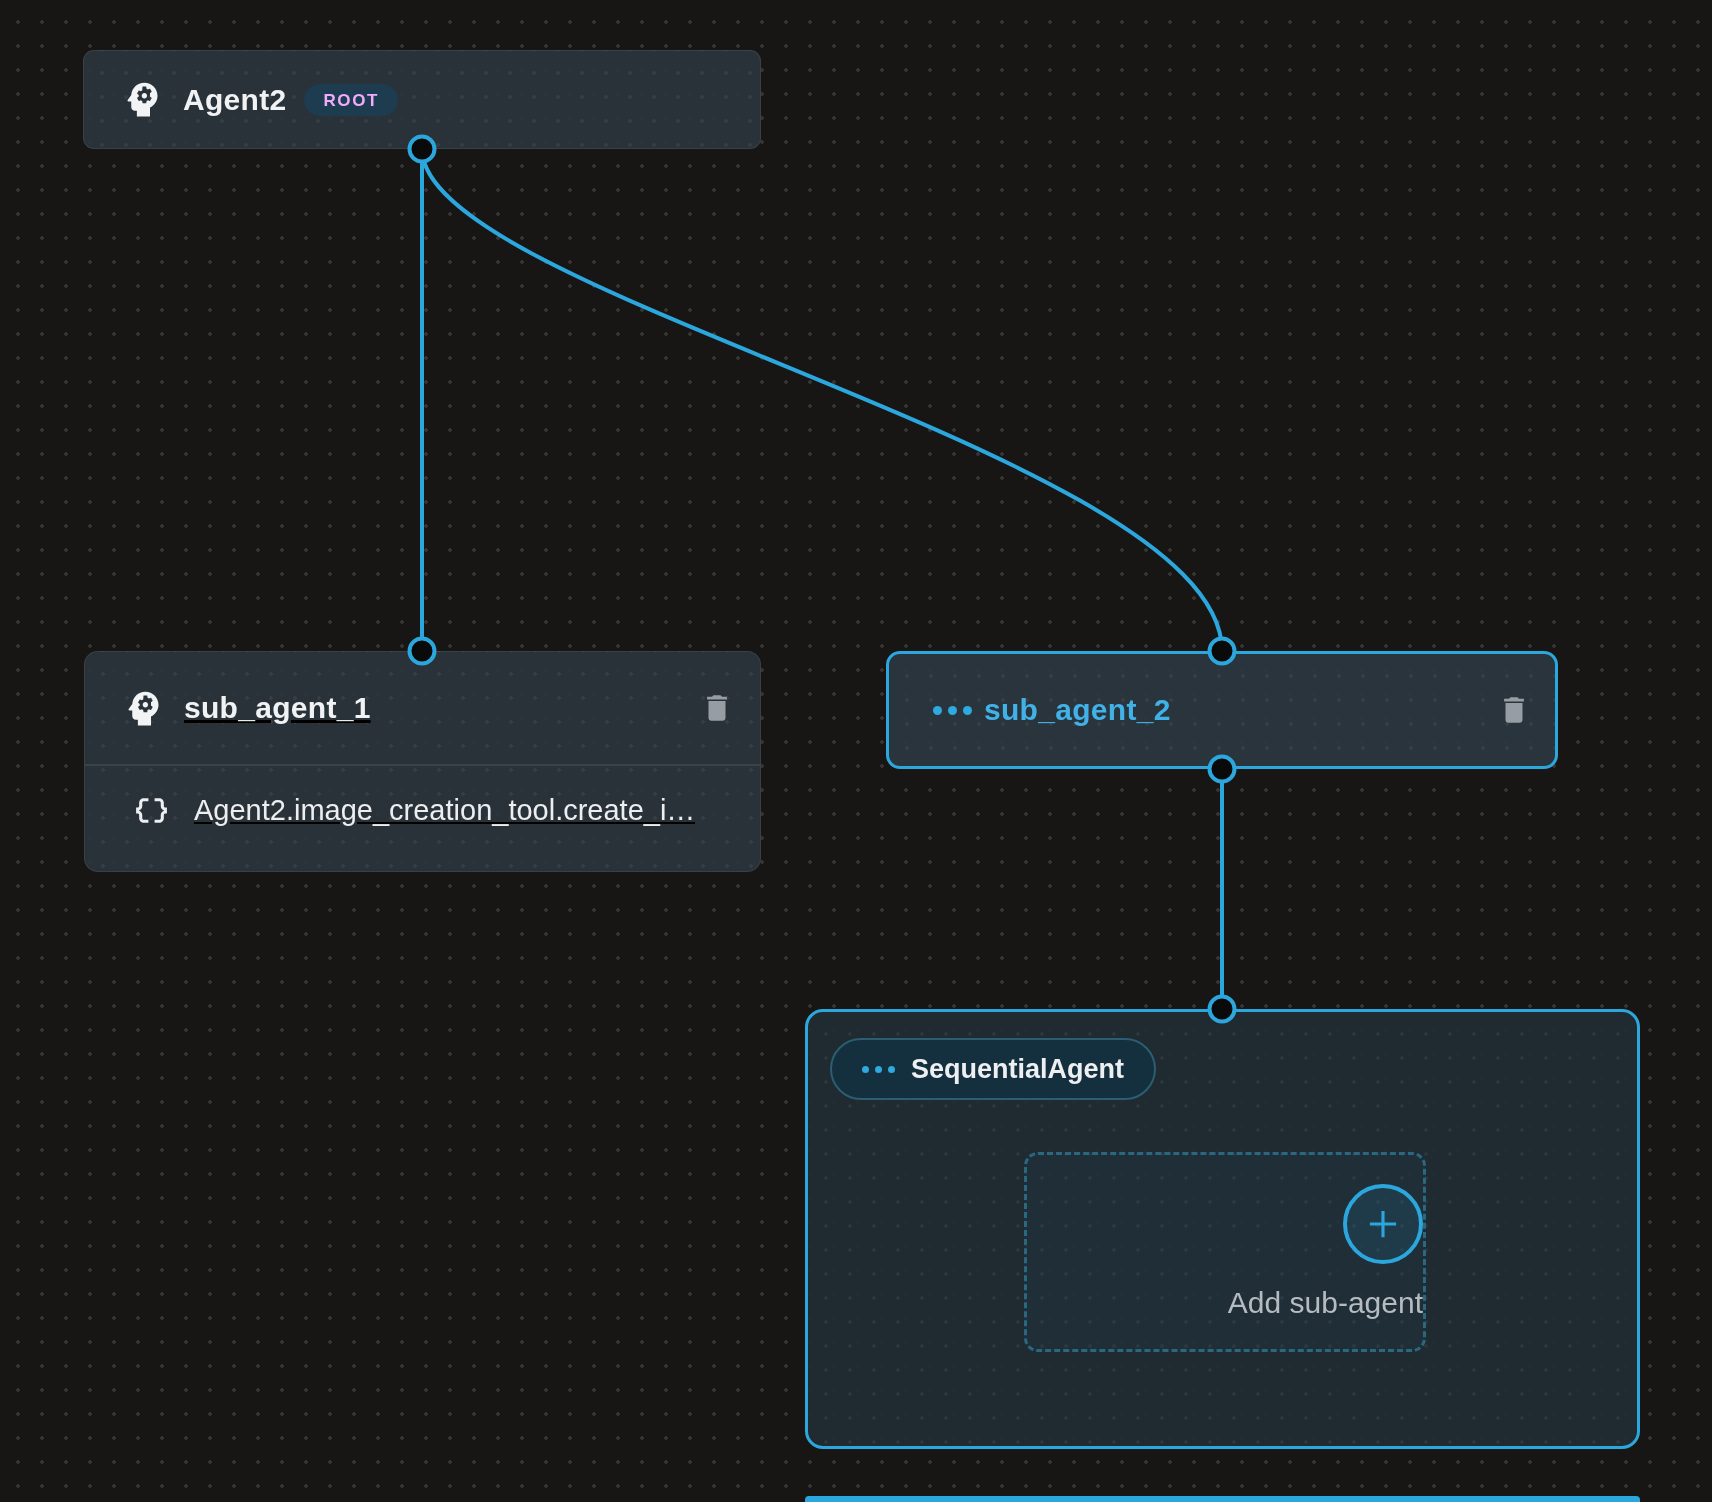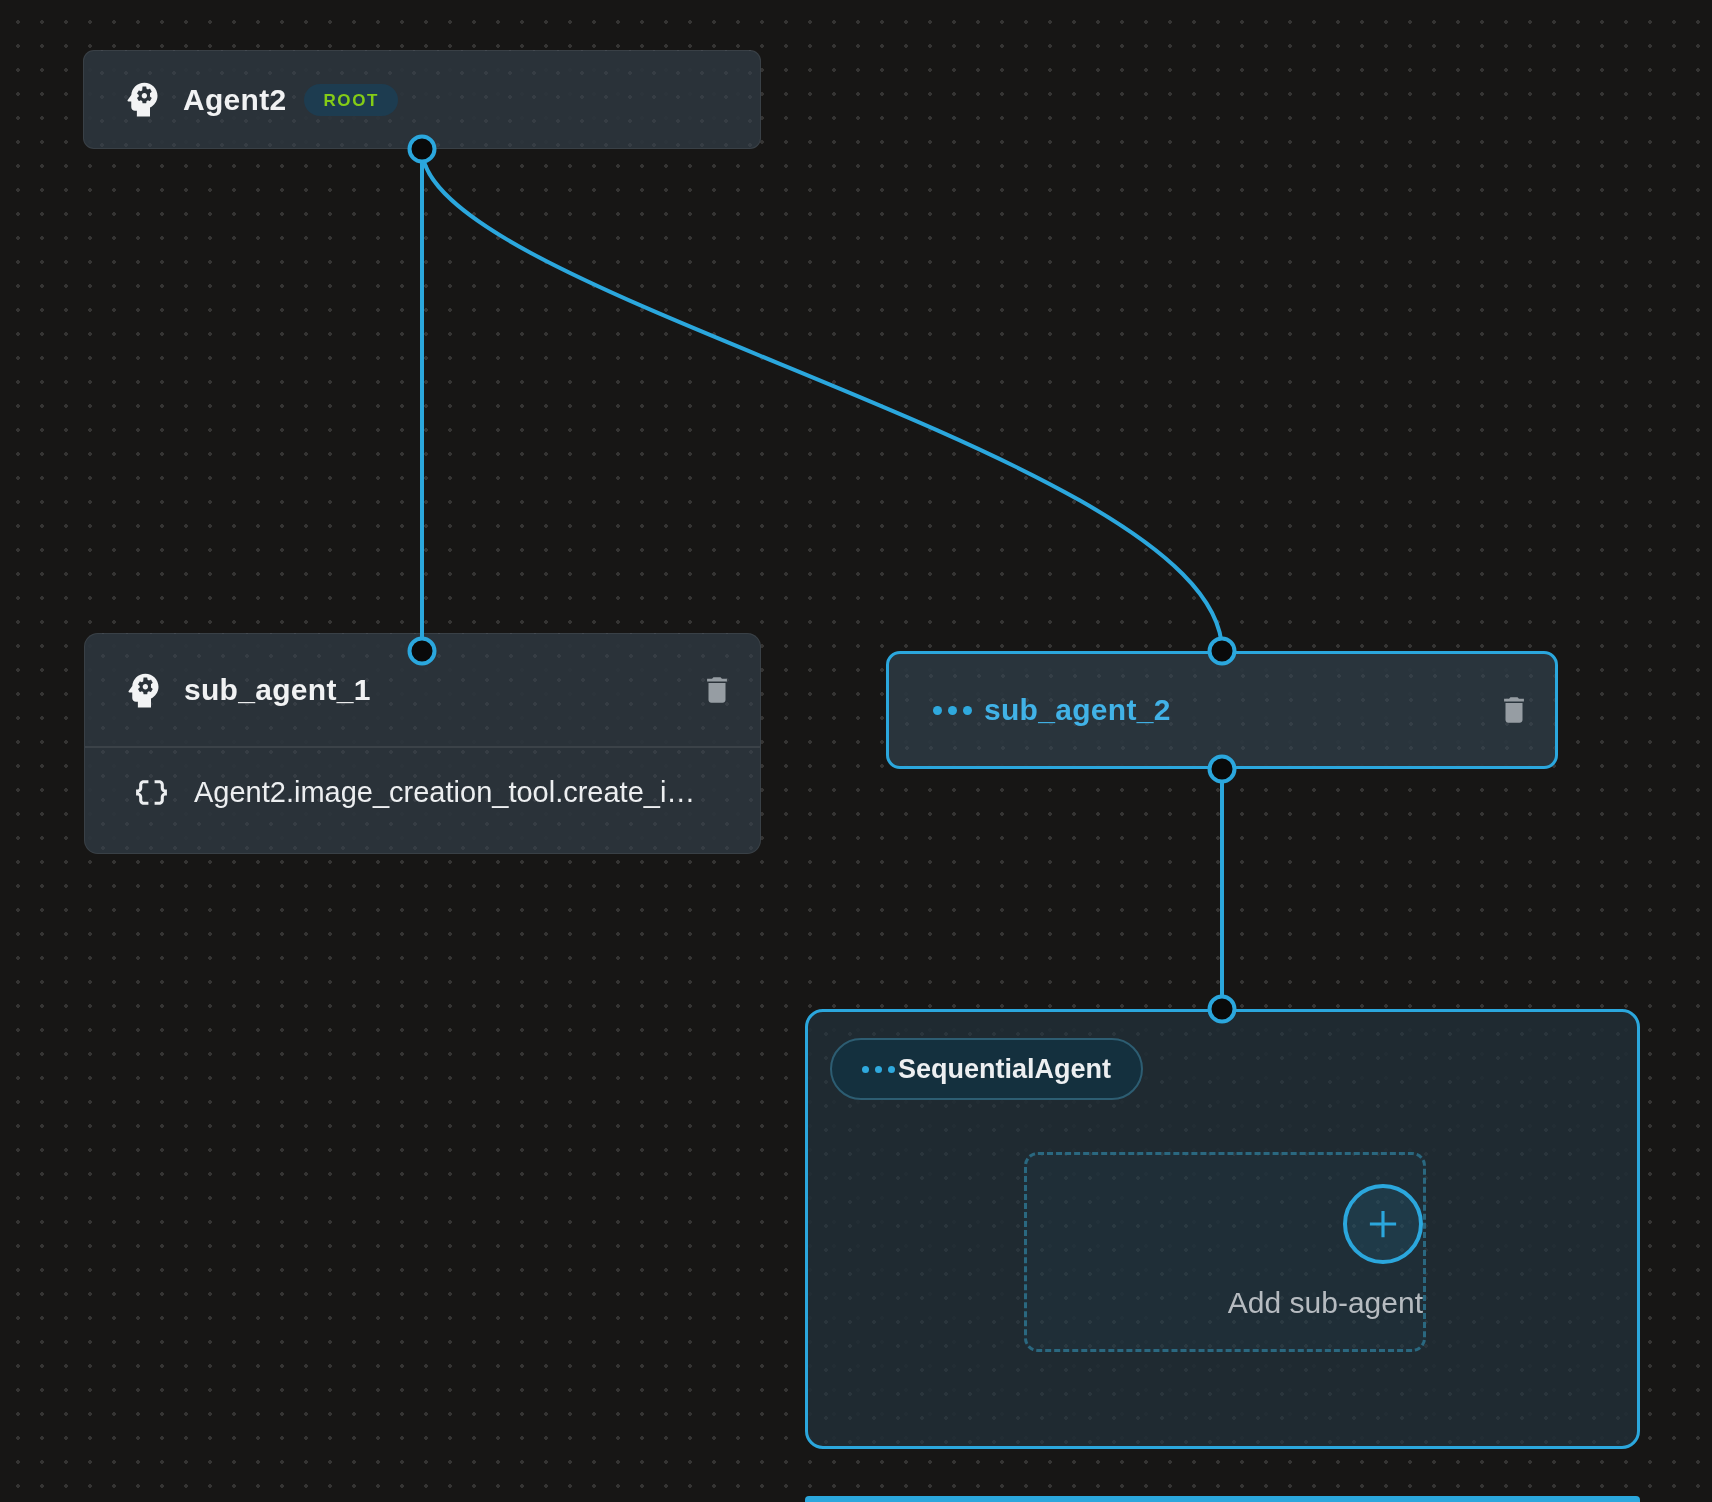--- a/index.html
+++ b/index.html
@@ -58,31 +58,31 @@
   .icon-trash { width: 34px; height: 34px; margin-left: auto; flex: 0 0 auto; cursor: pointer; background: none; border: none; padding: 0; }
   .icon-trash svg { width: 100%; height: 100%; fill: #969da3; }
 
   
   .node-agent2 { left: 83px; top: 50px; width: 678px; height: 99px; border-radius: 11px; }
   .node-agent2 .node-row { padding: 0 34px 0 36px; gap: 18px; }
 
   .root-badge {
     background: rgba(43, 141, 189, 0.22);
     background-color: #1d3c50;
-    color: #84cc16;
+    color: #f0abfc;
     font-size: 17px;
     font-weight: 700;
     letter-spacing: 1.6px;
     padding: 8px 19px 7px 19px;
     border-radius: 999px;
     line-height: 1;
   }
 
   
-  .node-sub1 { left: 84px; top: 633px; width: 677px; height: 221px; }
+  .node-sub1 { left: 84px; top: 651px; width: 677px; height: 221px; text-decoration: underline; }
   .node-sub1 .node-header { height: 112px; display: flex; align-items: center; padding: 0 26px 0 36px; gap: 18px; }
   .node-sub1 .divider { height: 2px; background: #3b4248; width: 100%; }
   .node-sub1 .tool-row { height: 89px; display: flex; align-items: center; padding: 0 26px 0 48px; gap: 24px; cursor: pointer; }
   .icon-braces { width: 37px; height: 37px; flex: 0 0 auto; }
   .icon-braces svg { width: 100%; height: 100%; fill: #eceef0; }
   .tool-label {
     color: #eceef0;
     font-size: 29px;
     font-weight: 400;
     white-space: nowrap;
@@ -115,21 +115,21 @@
     border-radius: 18px;
     z-index: 2;
   }
 
   .seq-pill {
     position: absolute;
     left: 22px; top: 26px;
     height: 62px;
     display: inline-flex;
     align-items: center;
-    gap: 3px;
+    gap: 16px;
     padding: 0 30px;
     background: #14303e;
     border: 2px solid #2d5d72;
     border-radius: 999px;
   }
   .seq-pill .pill-label { color: #edeff1; font-size: 27px; font-weight: 600; white-space: nowrap; }
 
   .add-box {
     position: absolute;
     left: 216px; top: 140px;

